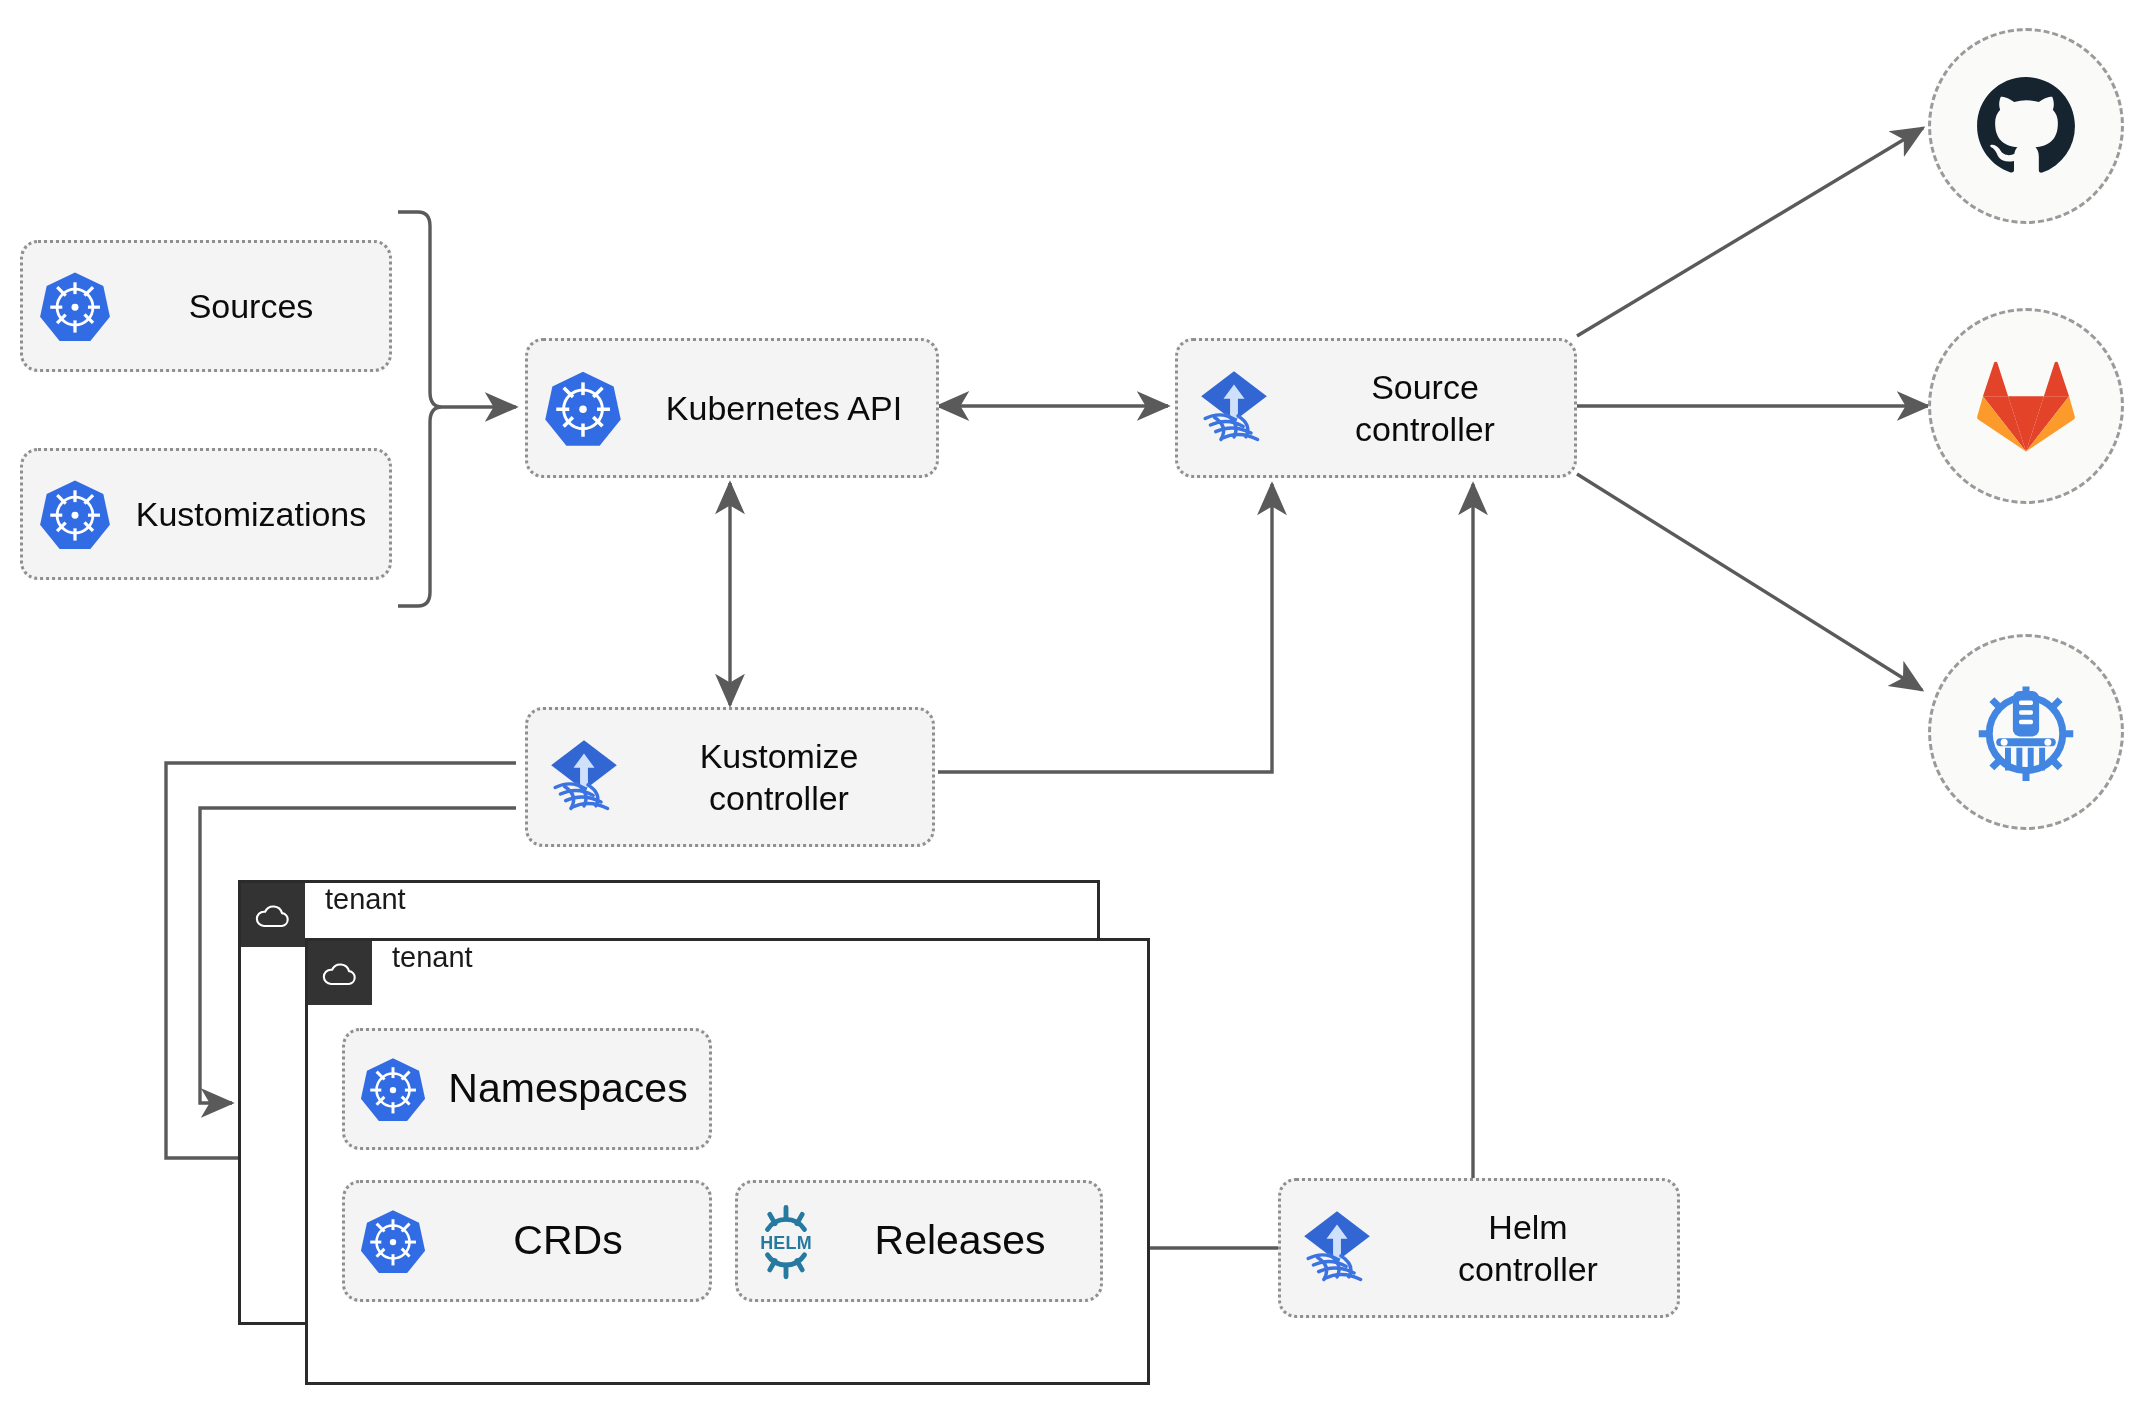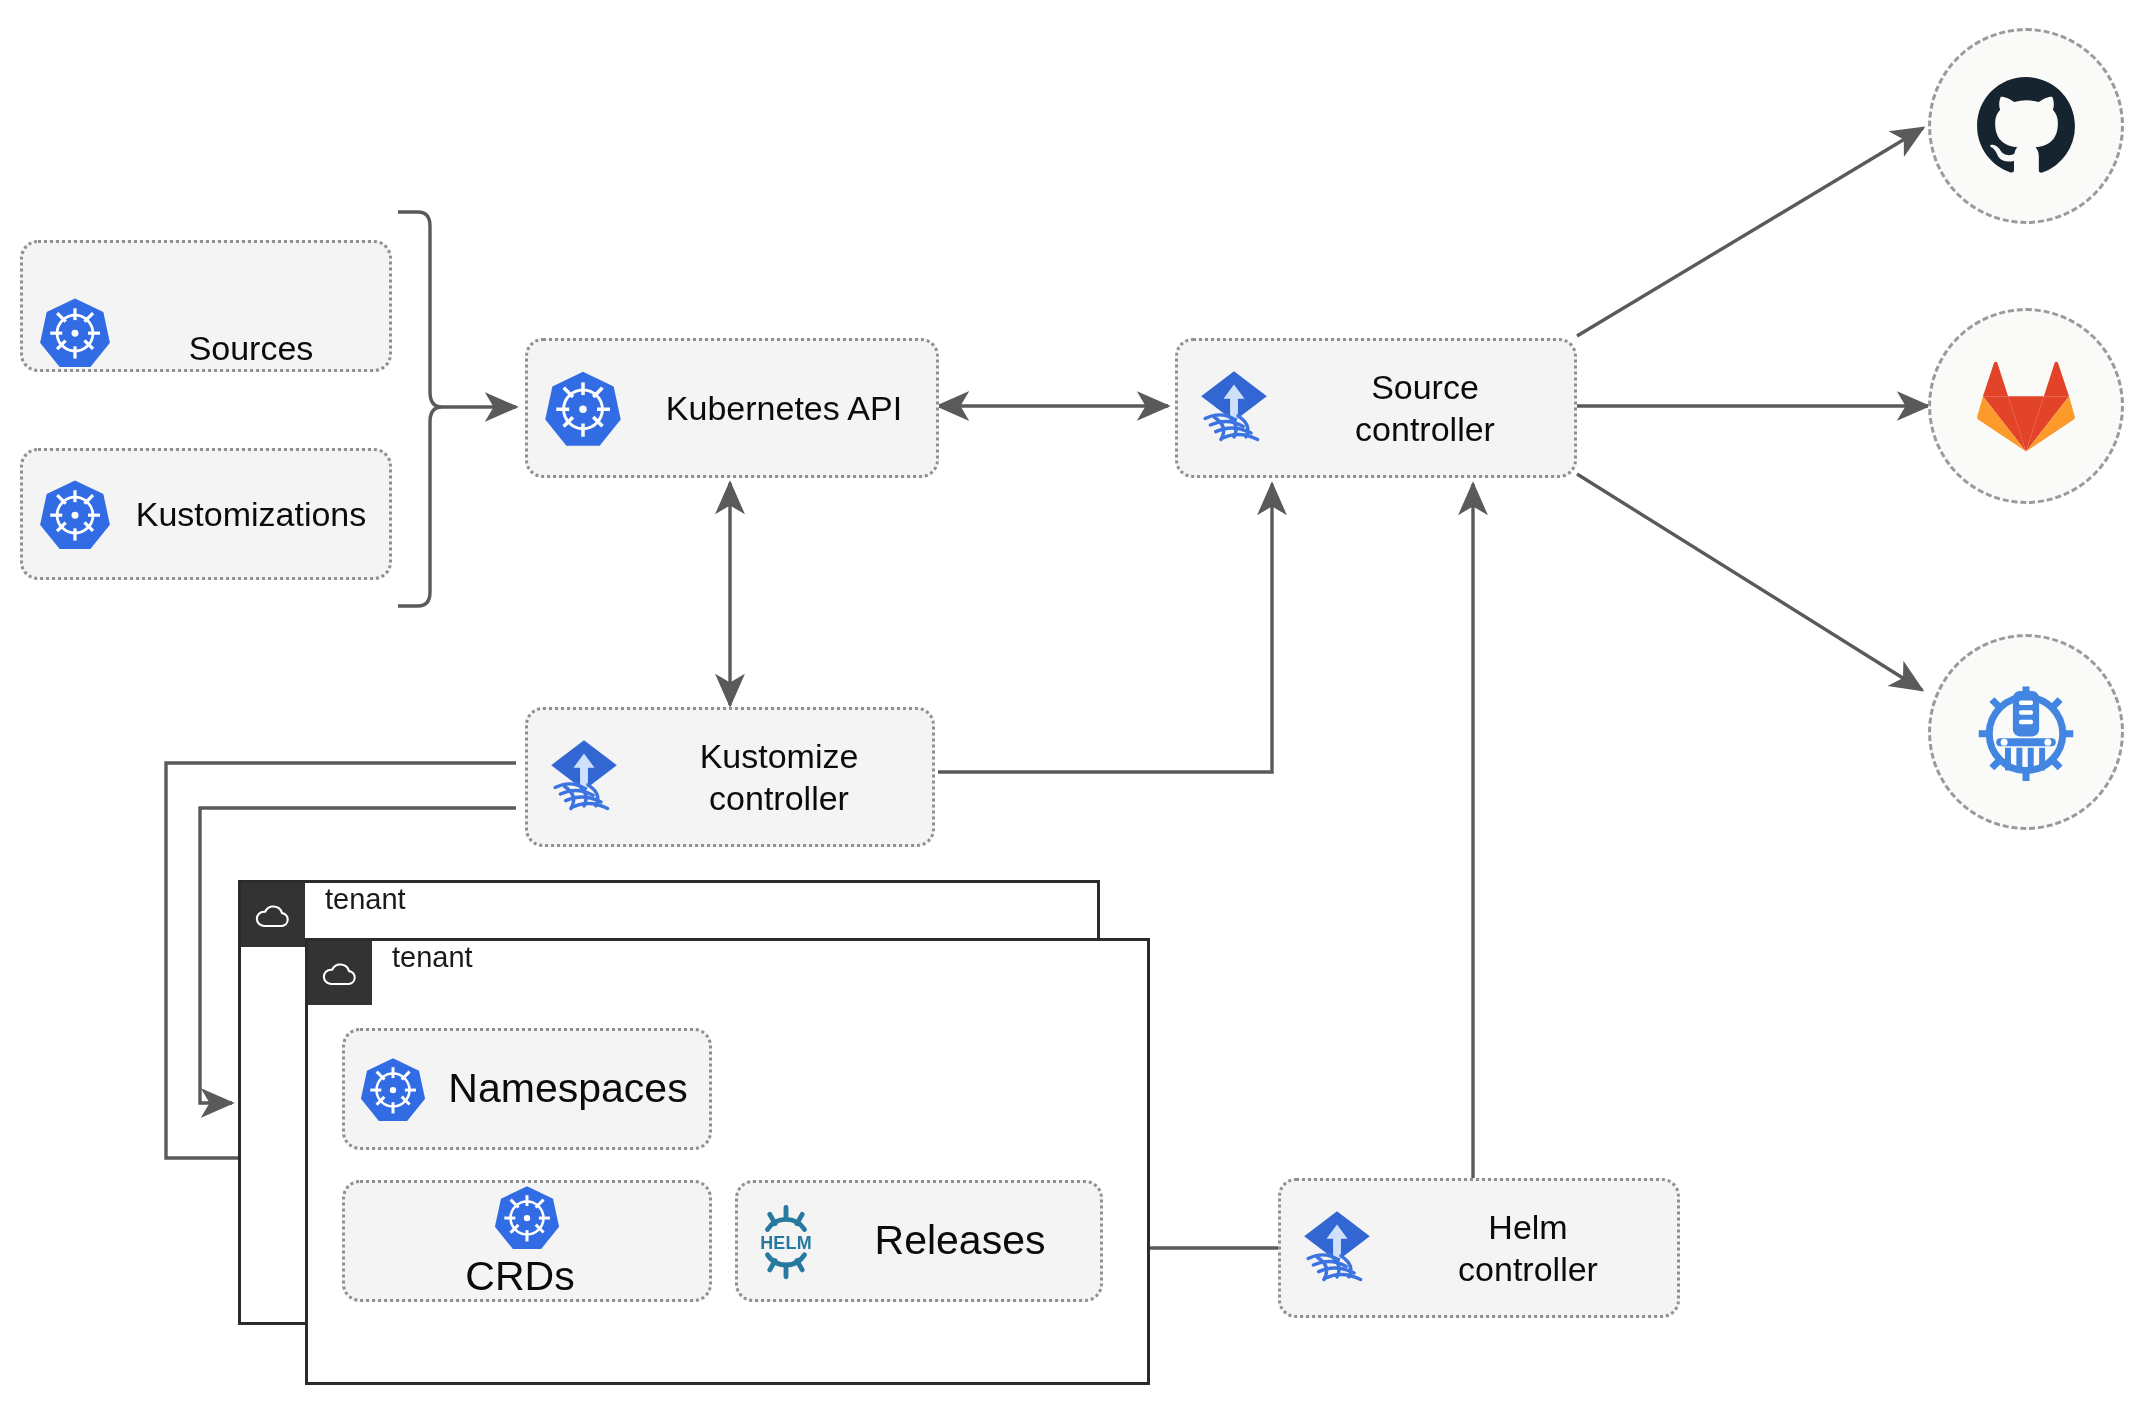--- a/index.html
+++ b/index.html
@@ -109,21 +109,21 @@
       <path d="M1473,1178 L1473,484" marker-end="url(#ah)"></path>
 
       <path d="M1278,1248 L1105,1248" marker-end="url(#ah)"></path>
 
       <path d="M516,763 L166,763 L166,1158 L300,1158" marker-end="url(#ah)"></path>
 
       <path d="M516,808 L200,808 L200,1103 L232,1103" marker-end="url(#ah)"></path>
     </g>
   </svg>
 
-  <div class="node" style="left:20px; top:240px; width:372px; height:132px;align-items:flex-end;">
+  <div class="node" style="left:20px; top:240px; width:372px; height:132px;">
     <span class="ico" style="width:104px;">
       <svg width="74" height="74" viewBox="0 0 64 64" aria-hidden="true">
         <path d="M32 3 L56.5 14.8 L62.2 41.2 L45.3 62.2 L18.7 62.2 L1.8 41.2 L7.5 14.8 Z" fill="#326ce5"></path>
         <g fill="#ffffff">
           <circle cx="32" cy="33" r="3"></circle>
           <path d="M30.6 11.5h2.8v10.2h-2.8z"></path>
           <path d="M30.6 44.4h2.8v10.6h-2.8z"></path>
           <path d="M10.6 31.6h10.4v2.8H10.6z"></path>
           <path d="M43.2 31.6h10.4v2.8H43.2z"></path>
           <path d="M15.6 16.7l2-2 7.4 7.4-2 2z"></path>
@@ -331,21 +331,21 @@
           <path d="M46.6 14.7l2 2-7.4 7.4-2-2z"></path>
             <path d="M22.9 38.4l2 2-7.4 7.4-2-2z"></path>
         </g>
         <circle cx="32" cy="33" r="15.5" stroke="#ffffff" stroke-width="2.4" fill="none"></circle>
       </svg>
     </span>
     <span class="lbl">Namespaces</span>
   </div>
 
 
-  <div class="node small" style="left:342px; top:1180px; width:370px; height:122px;flex-direction:column;">
+  <div class="node small" style="left:342px; top:1180px; width:370px; height:122px;">
     <span class="ico" style="width:96px;">
       <svg width="68" height="68" viewBox="0 0 64 64" aria-hidden="true">
         <path d="M32 3 L56.5 14.8 L62.2 41.2 L45.3 62.2 L18.7 62.2 L1.8 41.2 L7.5 14.8 Z" fill="#326ce5"></path>
         <g fill="#ffffff">
           <circle cx="32" cy="33" r="3"></circle>
           <path d="M30.6 11.5h2.8v10.2h-2.8z"></path>
             <path d="M30.6 44.4h2.8v10.6h-2.8z"></path>
           <path d="M10.6 31.6h10.4v2.8H10.6z"></path>
             <path d="M43.2 31.6h10.4v2.8H43.2z"></path>
           <path d="M15.6 16.7l2-2 7.4 7.4-2 2z"></path>

